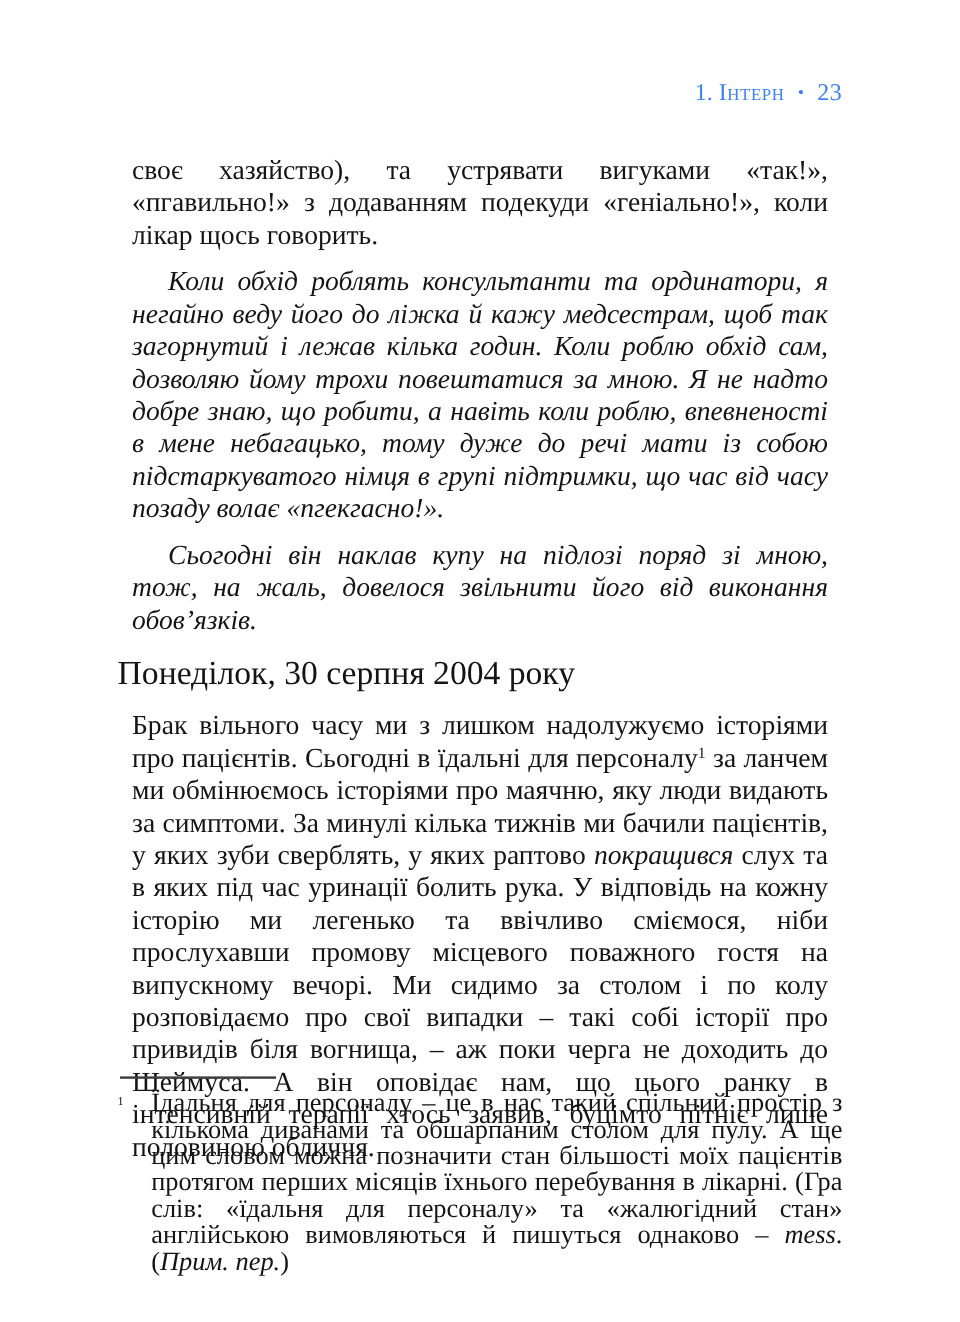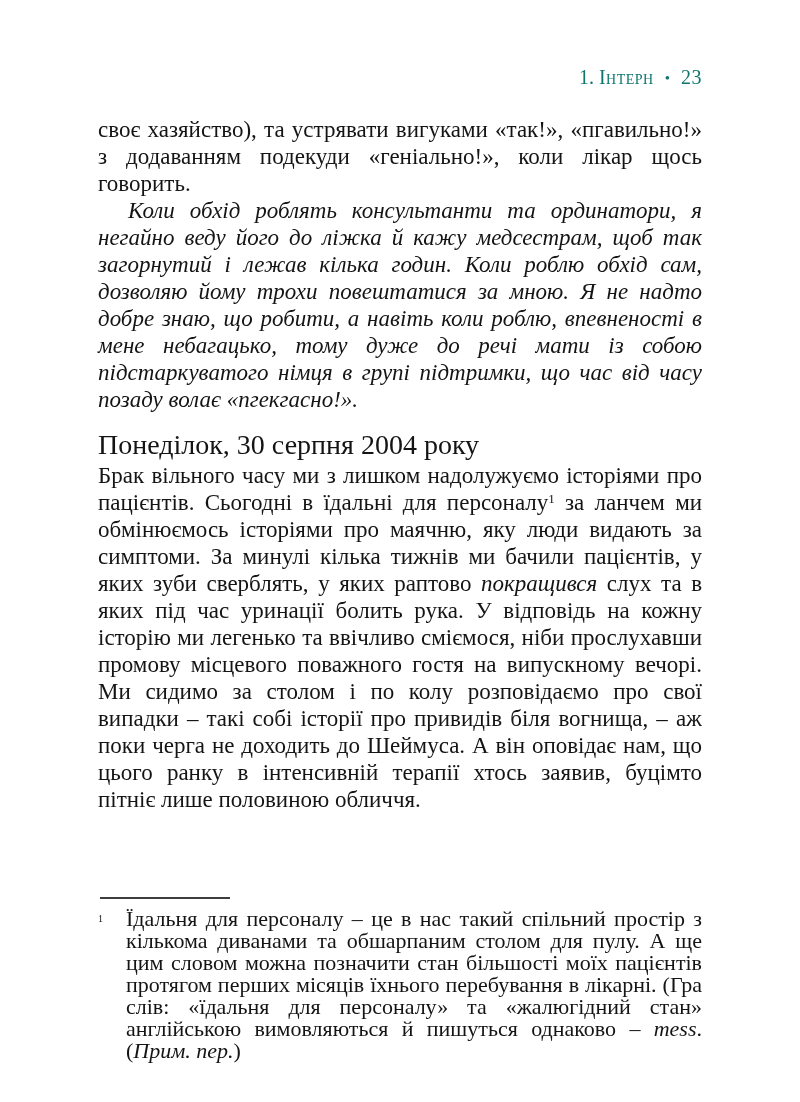--- a/index.html
+++ b/index.html
@@ -18,21 +18,21 @@
   }
   
   .running-header {
     position: absolute;
     top: 66px;
     left: 98px;
     width: 604px;
     text-align: right;
     font-size: 20px;
     line-height: 22px;
-    color: #0f766e;
+    color: #3b82f6;
     white-space: nowrap;
   }
   .running-header .sc {
     font-variant: small-caps;
     letter-spacing: 0.5px;
   }
   .running-header .bullet {
     font-size: 15px;
     vertical-align: 1px;
     margin: 0 11px;
@@ -41,21 +41,21 @@
     letter-spacing: 0.5px;
   }
   
   .body-block {
     position: absolute;
     top: 116px;
     left: 98px;
     width: 604px;
   }
   p.para {
-    margin: 0;
+    margin: 12px;
     font-size: 23px;
     line-height: 27px;
     text-align: justify;
     hyphens: auto;
     -webkit-hyphens: auto;
   }
   p.para.indent { text-indent: 30px; font-style: italic; }
   .it { font-style: italic; }
   sup.fn-ref {
     font-size: 13px;
@@ -109,20 +109,21 @@
 
   <div class="running-header">
     <span>1.</span>
     <span class="sc">Інтерн</span><span class="bullet">•</span><span class="pagenum">23</span>
   </div>
 
   <div class="body-block">
     <div id="paras-before">
         <p class="para"><span>своє хазяйство), та устрявати вигуками «так!», «пгавильно!» з додаванням подекуди «геніально!», коли лікар щось говорить.</span></p>
         <p class="para indent"><span>Коли обхід роблять консультанти та ординатори, я негайно веду його до ліжка й кажу медсестрам, щоб так загорнутий і лежав кілька годин. Коли роблю обхід сам, дозволяю йому трохи повештатися за мною. Я не надто добре знаю, що робити, а навіть коли роблю, впевненості в мене небагацько, тому дуже до речі мати із собою підстаркуватого німця в групі підтримки, що час від часу позаду волає «пгекгасно!».</span></p>
+        <p class="para indent"><span>Сьогодні він наклав купу на підлозі поряд зі мною, тож, на жаль, довелося звільнити його від виконання обов’язків.</span></p>
       </div>
     <h2 class="section-heading">Понеділок, 30 серпня 2004 року</h2>
     <div id="paras-after">
         <p class="para"><span>Брак вільного часу ми з лишком надолужуємо історіями про пацієнтів. Сьогодні в їдальні для персоналу</span><sup class="fn-ref">1</sup><span> за ланчем ми обмінюємось історіями про маячню, яку люди видають за симптоми. За минулі кілька тижнів ми бачили пацієнтів, у яких зуби сверблять, у яких раптово </span><span class="it">покращився</span><span> слух та в яких під час уринації болить рука. У відповідь на кожну історію ми легенько та ввічливо сміємося, ніби прослухавши промову місцевого поважного гостя на випускному вечорі. Ми сидимо за столом і по колу розповідаємо про свої випадки – такі собі історії про привидів біля вогнища, – аж поки черга не доходить до Шеймуса. А він оповідає нам, що цього ранку в інтенсивній терапії хтось заявив, буцімто пітніє лише половиною обличчя.</span></p>
       </div>
   </div>
 
   <div class="footnote-block">
     <div class="fn-rule"></div>
     <div class="footnote">

